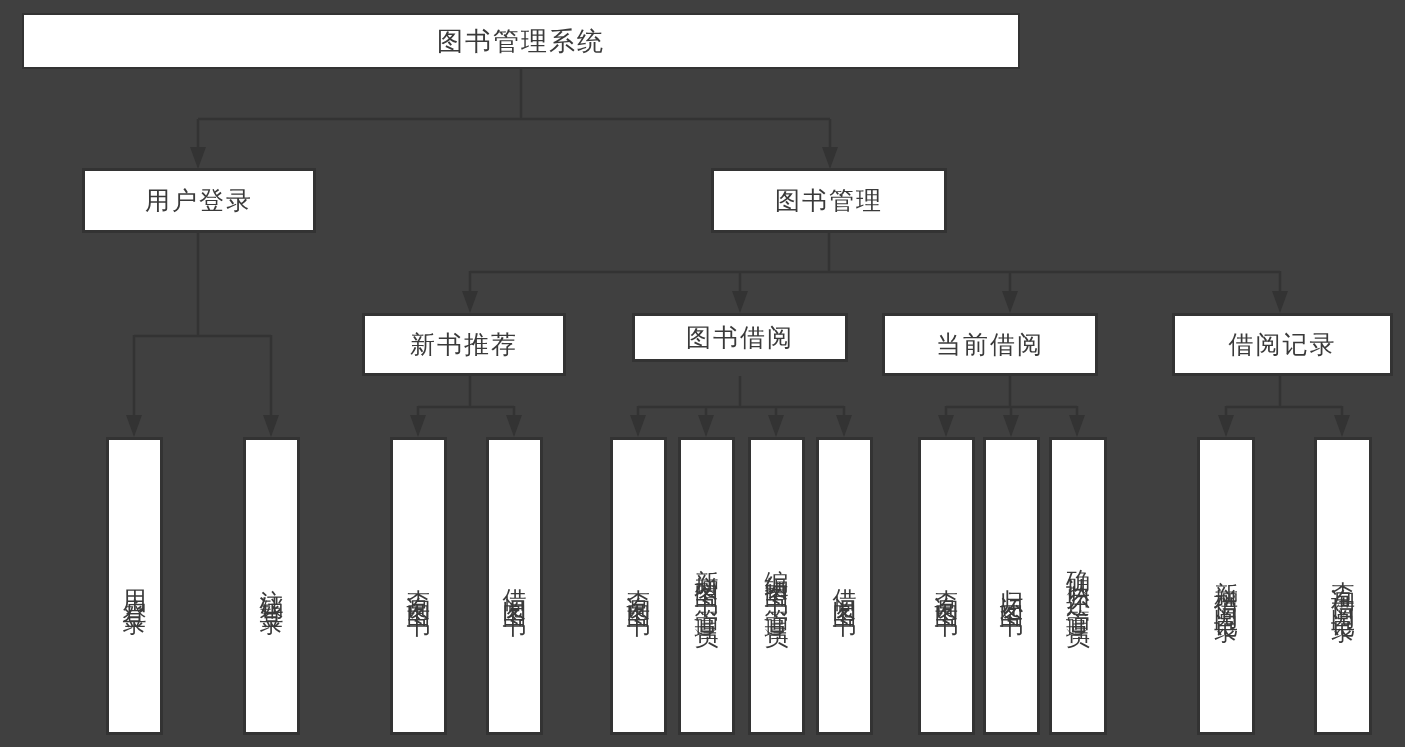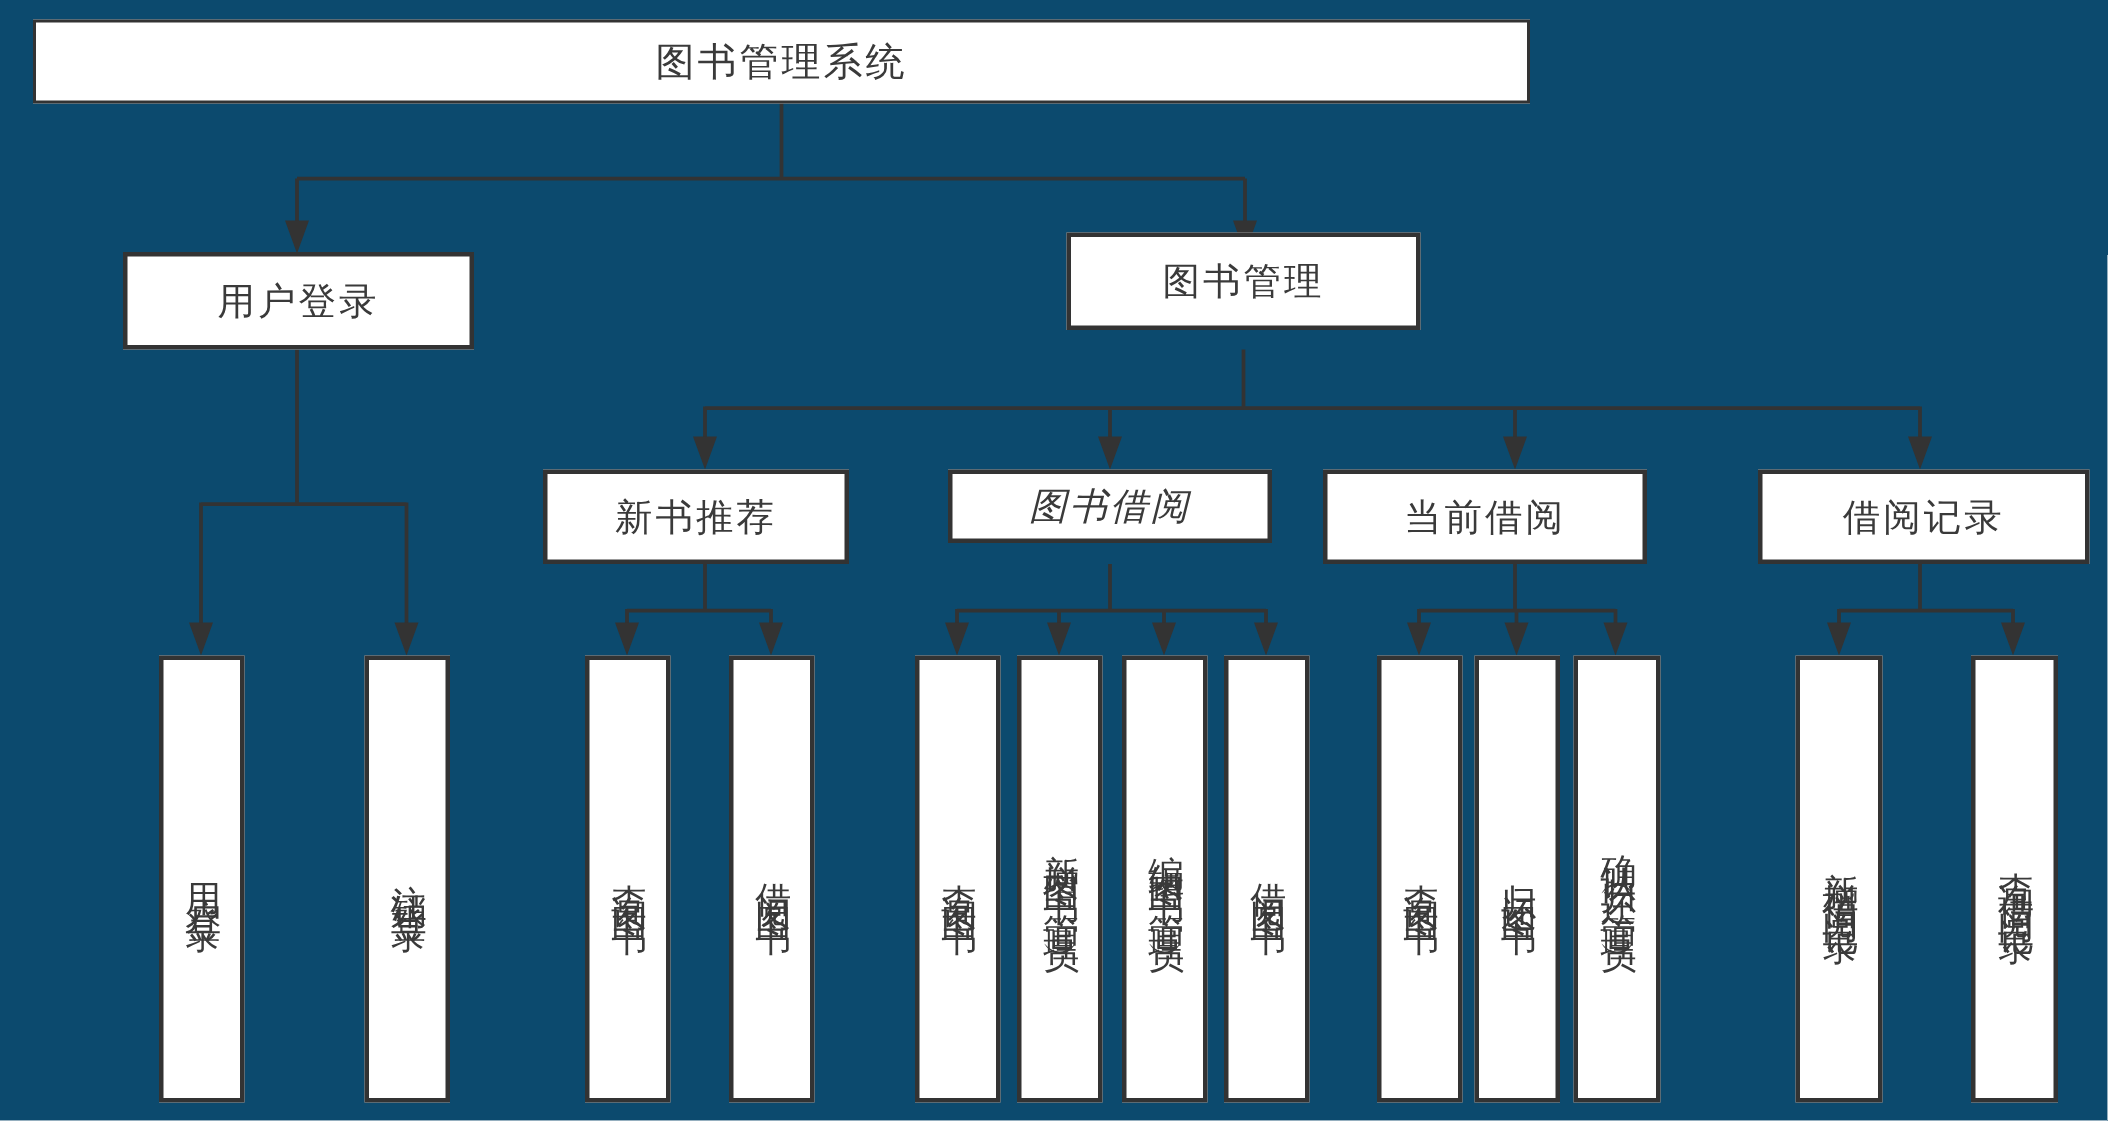--- a/index.html
+++ b/index.html
@@ -4,21 +4,21 @@
 <style>
   html, body {
     margin: 0;
     padding: 0;
     background: #ffffff;
   }
   #canvas {
     position: relative;
     width: 1405px;
     height: 747px;
-    background: #0c4a6e;
+    background: #404040;
     font-family: "Liberation Sans", sans-serif;
     overflow: hidden;
   }
   #connectors {
     position: absolute;
     left: 0;
     top: 0;
     width: 1405px;
     height: 747px;
     pointer-events: none;
@@ -58,24 +58,24 @@
     font-size: 24px;
     line-height: 1;
     letter-spacing: 8px;
     color: #3a3a3a;
     white-space: nowrap;
   }
   
   #n-root { left: 22px;  top: 13px;  width: 998px; height: 56px; }
   
   #n-user-login { left: 82px;  top: 168px; width: 234px; height: 65px; }
-  #n-book-mgmt  { left: 711px; top: 155px; width: 236px; height: 65px; font-family: Liberation Mono, monospace; }
+  #n-book-mgmt  { left: 711px; top: 168px; width: 236px; height: 65px; font-family: Liberation Mono, monospace; }
   
   #n-new-book   { left: 362px;  top: 313px; width: 204px; height: 63px; }
-  #n-book-borrow{ left: 632px;  top: 313px; width: 216px; height: 49px; font-style: italic; }
+  #n-book-borrow{ left: 632px;  top: 313px; width: 216px; height: 49px; }
   #n-cur-borrow { left: 882px;  top: 313px; width: 216px; height: 63px; }
   #n-records    { left: 1172px; top: 313px; width: 221px; height: 63px; }
   
   #l-user-login   { left: 106px;  width: 57px; }
   #l-logout       { left: 243px;  width: 57px; }
   #l-query-1      { left: 390px;  width: 57px; }
   #l-borrow-1     { left: 486px;  width: 57px; }
   #l-query-2      { left: 610px;  width: 57px; }
   #l-add-book     { left: 678px;  width: 57px; }
   #l-edit-book    { left: 748px;  width: 57px; }

